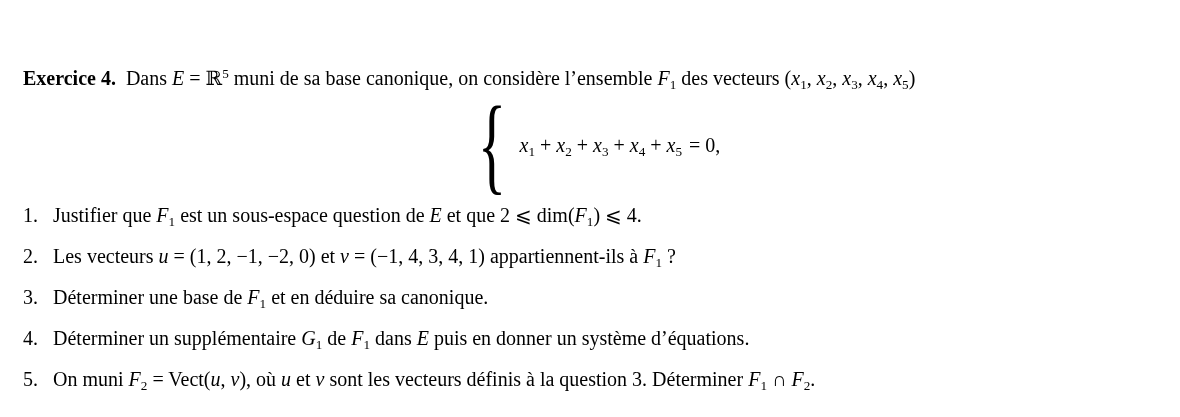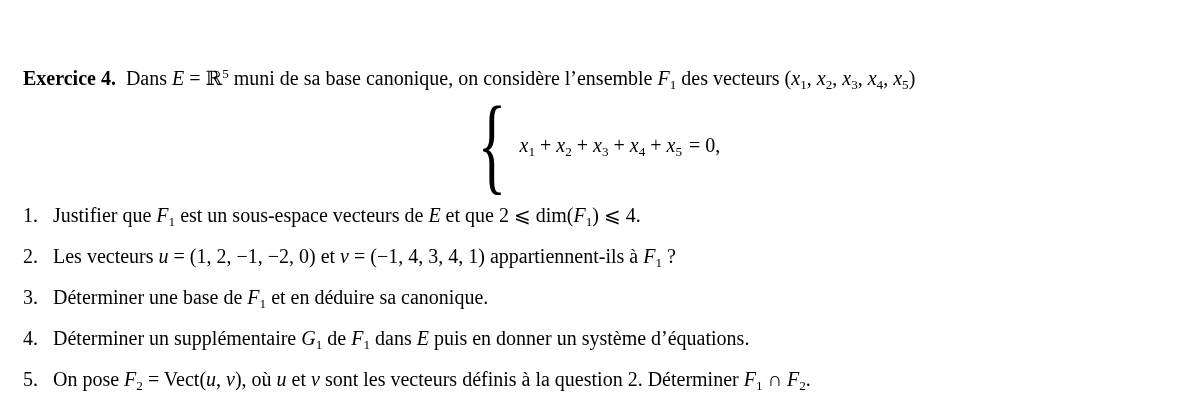--- a/index.html
+++ b/index.html
@@ -54,33 +54,33 @@
       <div class="eq-row">
         <span class="lhs" data-rich="exercise.system.lines.0.lhs"><i>x</i><sub>1</sub><span> + </span><i>x</i><sub>2</sub><span> + </span><i>x</i><sub>3</sub><span> + </span><i>x</i><sub>4</sub><span> + </span><i>x</i><sub>5</sub></span>
         <span class="rhs" data-rich="exercise.system.lines.0.rhs"><span>= 0,</span></span>
       </div>
     </div>
   </div>
 
   <div class="qlist">
     <div class="qitem">
       <span class="qnum">1.</span>
-      <span class="qtext" data-rich="exercise.items.0.segments"><span>Justifier que </span><i>F</i><sub>1</sub><span> est un sous-espace vecteurs de </span><i>E</i><span> et que 2 ⩽ dim(</span><i>F</i><sub>1</sub><span>) ⩽ 4.</span></span>
+      <span class="qtext" data-rich="exercise.items.0.segments"><span>Justifier que </span><i>F</i><sub>1</sub><span> est un sous-espace question de </span><i>E</i><span> et que 2 ⩽ dim(</span><i>F</i><sub>1</sub><span>) ⩽ 4.</span></span>
     </div>
     <div class="qitem">
       <span class="qnum">2.</span>
       <span class="qtext" data-rich="exercise.items.1.segments"><span>Les vecteurs </span><i>u</i><span> = (1, 2, −1, −2, 0) et </span><i>v</i><span> = (−1, 4, 3, 4, 1) appartiennent-ils à </span><i>F</i><sub>1</sub><span> ?</span></span>
     </div>
     <div class="qitem">
       <span class="qnum">3.</span>
       <span class="qtext" data-rich="exercise.items.2.segments"><span>Déterminer une base de </span><i>F</i><sub>1</sub><span> et en déduire sa canonique.</span></span>
     </div>
     <div class="qitem">
       <span class="qnum">4.</span>
       <span class="qtext" data-rich="exercise.items.3.segments"><span>Déterminer un supplémentaire </span><i>G</i><sub>1</sub><span> de </span><i>F</i><sub>1</sub><span> dans </span><i>E</i><span> puis en donner un système d’équations.</span></span>
     </div>
     <div class="qitem">
       <span class="qnum">5.</span>
-      <span class="qtext" data-rich="exercise.items.4.segments"><span>On pose </span><i>F</i><sub>2</sub><span> = Vect(</span><i>u</i><span>, </span><i>v</i><span>), où </span><i>u</i><span> et </span><i>v</i><span> sont les vecteurs définis à la question 2. Déterminer </span><i>F</i><sub>1</sub><span> ∩ </span><i>F</i><sub>2</sub><span>.</span></span>
+      <span class="qtext" data-rich="exercise.items.4.segments"><span>On muni </span><i>F</i><sub>2</sub><span> = Vect(</span><i>u</i><span>, </span><i>v</i><span>), où </span><i>u</i><span> et </span><i>v</i><span> sont les vecteurs définis à la question 3. Déterminer </span><i>F</i><sub>1</sub><span> ∩ </span><i>F</i><sub>2</sub><span>.</span></span>
     </div>
   </div>
 
 </div>
 
 </body></html>

